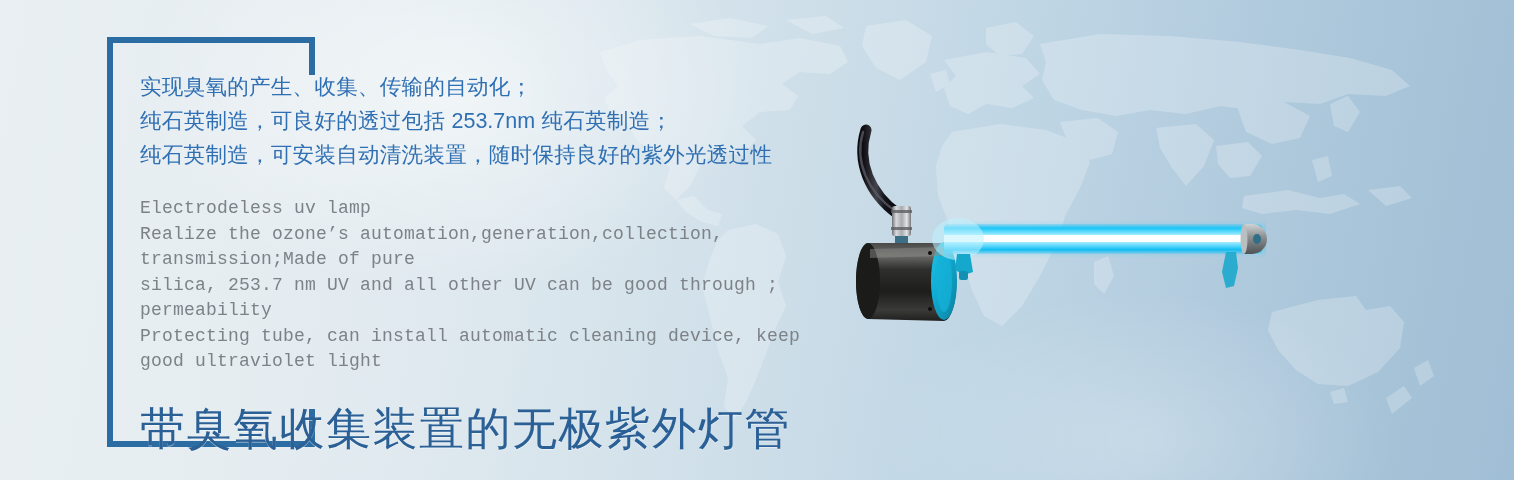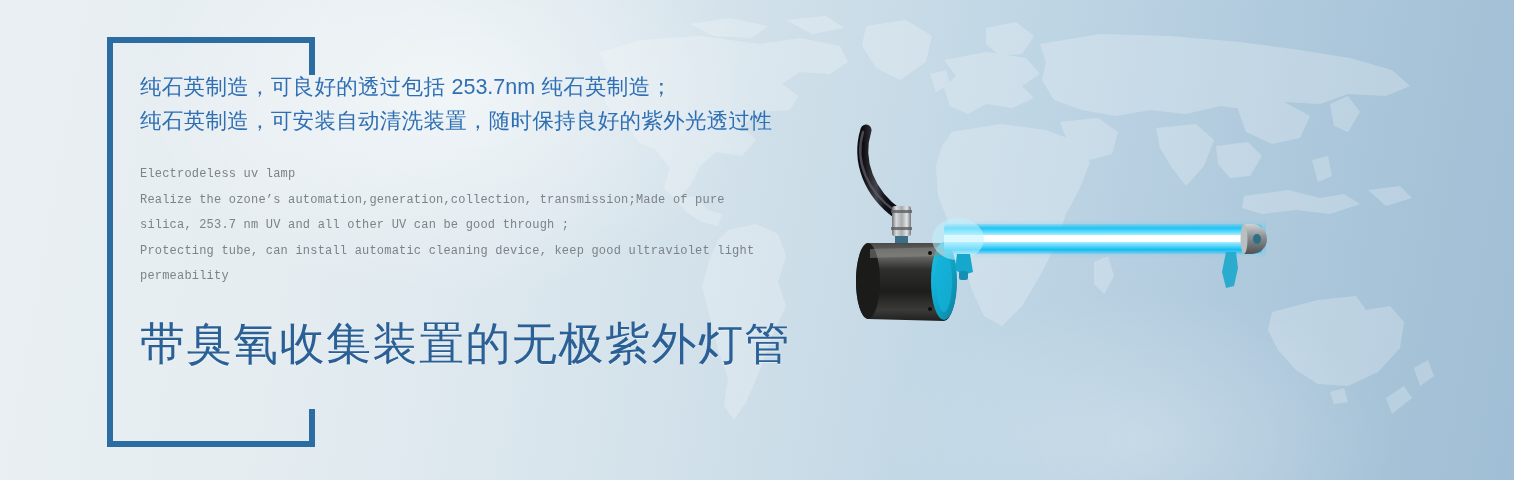--- a/index.html
+++ b/index.html
@@ -87,21 +87,21 @@
   .cn-lines .num {
     font-family: "Liberation Sans", sans-serif;
     letter-spacing: 0;
     margin-top: 15px;
   }
 
   .en-block {
     margin-top: 24px;
     color: #7d8288;
     font-family: "Liberation Mono", "DejaVu Sans Mono", monospace;
-    font-size: 12px;
+    font-size: 18px;
     line-height: 25.5px;
     letter-spacing: 0.2px;
     max-width: 690px;
   }
   .en-line { white-space: pre-wrap; }
 
   .headline {
     margin-top: 26px;
     color: #2b6096;
     font-size: 45px;
@@ -197,30 +197,31 @@
     <div class="frame-line frame-left"></div>
     <div class="frame-line frame-top"></div>
     <div class="frame-line frame-bottom"></div>
     <div class="frame-line frame-tr"></div>
     <div class="frame-line frame-br"></div>
   </div>
 
   <div class="content">
 
     <div class="cn-lines">
+      <div>实现臭氧的产生、收集、传输的自动化；</div>
       <div><span>纯石英制造，可良好的透过包括 </span><span class="num">253.7nm</span><span> 纯石英制造；</span></div>
       <div>纯石英制造，可安装自动清洗装置，随时保持良好的紫外光透过性</div>
     </div>
 
     <div class="en-block">
       <div class="en-line">Electrodeless uv lamp</div>
       <div class="en-line">Realize the ozone’s automation,generation,collection, transmission;Made of pure</div>
       <div class="en-line">silica, 253.7 nm UV and all other UV can be good through ;</div>
+      <div class="en-line">permeability</div>
       <div class="en-line">Protecting tube, can install automatic cleaning device, keep good ultraviolet light</div>
-      <div class="en-line">permeability</div>
     </div>
 
     <div class="headline">带臭氧收集装置的无极紫外灯管</div>
   </div>
 
   <div class="product">
     <svg viewBox="0 0 620 210" aria-hidden="true">
       <defs>
         <linearGradient id="housingGrad" x1="0" y1="0" x2="0" y2="1">
           <stop offset="0%" stop-color="#4a4a4a"></stop>

